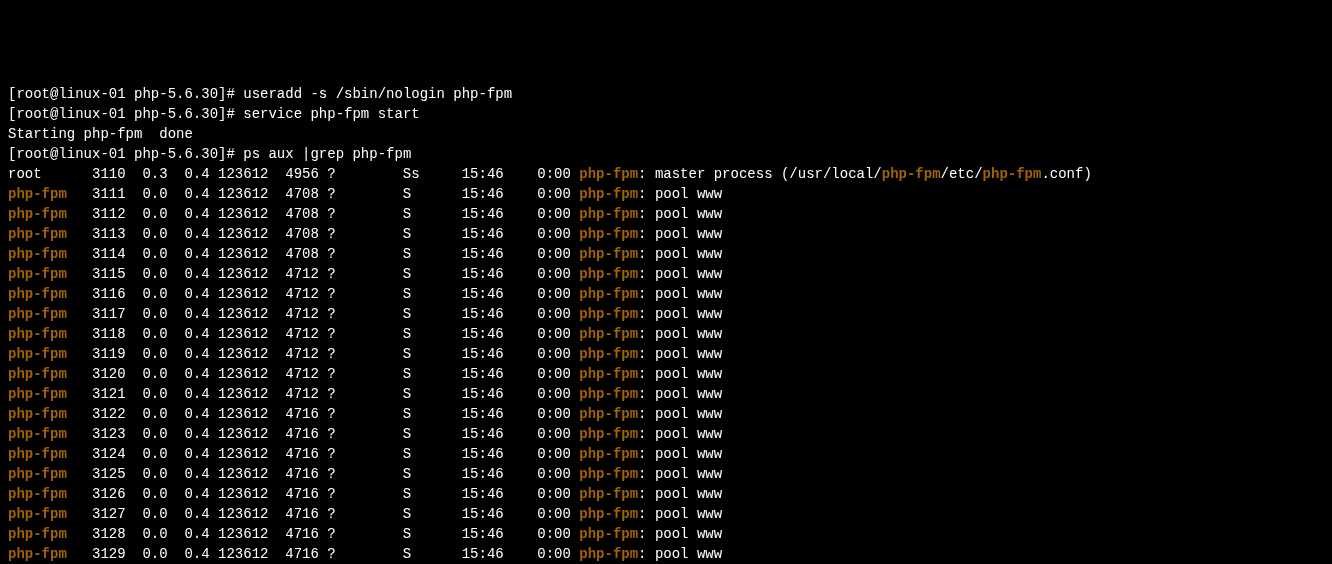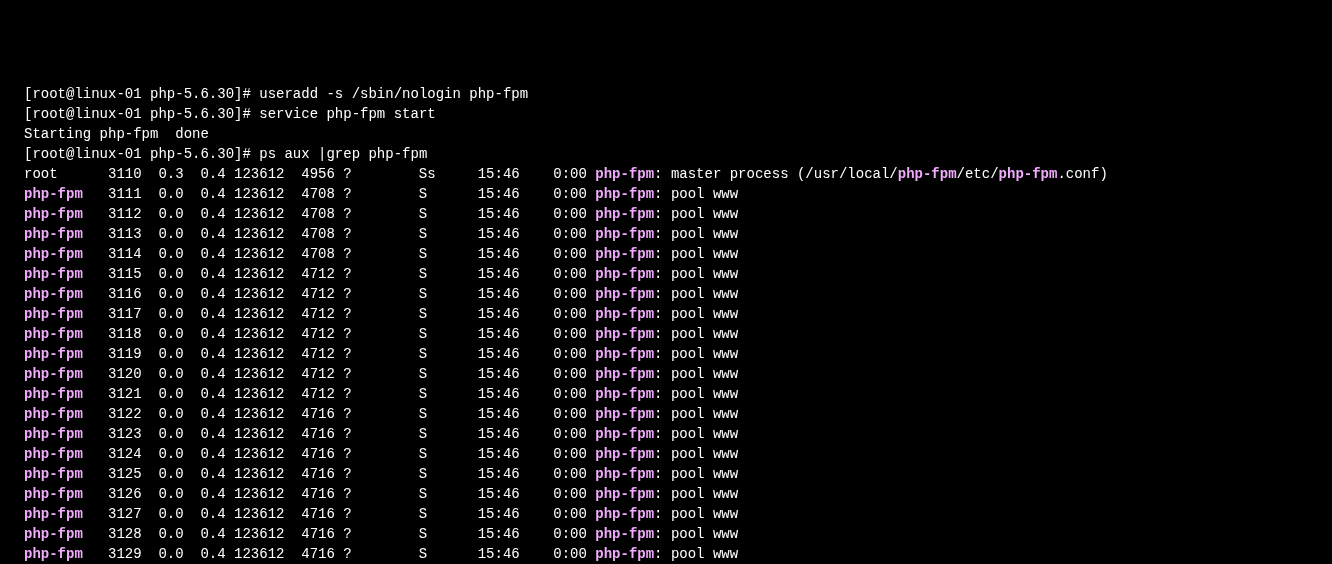--- a/index.html
+++ b/index.html
@@ -5,22 +5,22 @@
     body {
       background: #000;
       color: #fff;
       font-family: "Courier New", monospace;
       font-size: 14px;
       line-height: 20px;
       margin: 0;
       padding: 4px 8px;
       white-space: pre;
     }
-    .hl { color: #f0abfc; font-weight: bold; }
-    .row { display: block; margin-left: 16px; }
+    .hl { color: #a16207; font-weight: bold; }
+    .row { display: block; }
   </style>
 </head>
 <body>
 
 
 
 <div id="terminal"><span class="row"><span>[root@linux-01 php-5.6.30]#</span> <span>useradd -s /sbin/nologin php-fpm</span></span><span class="row"><span>[root@linux-01 php-5.6.30]#</span> <span>service php-fpm start</span></span><span class="row">Starting php-fpm  done</span><span class="row"><span>[root@linux-01 php-5.6.30]#</span> <span>ps aux |grep php-fpm</span></span><span class="row">root      3110  0.3  0.4 123612  4956 ?        Ss     15:46    0:00 <span class="hl">php-fpm</span>: master process (/usr/local/<span class="hl">php-fpm</span>/etc/<span class="hl">php-fpm</span>.conf)</span><span class="row"><span class="hl">php-fpm</span>   3111  0.0  0.4 123612  4708 ?        S      15:46    0:00 <span class="hl">php-fpm</span>: pool www</span><span class="row"><span class="hl">php-fpm</span>   3112  0.0  0.4 123612  4708 ?        S      15:46    0:00 <span class="hl">php-fpm</span>: pool www</span><span class="row"><span class="hl">php-fpm</span>   3113  0.0  0.4 123612  4708 ?        S      15:46    0:00 <span class="hl">php-fpm</span>: pool www</span><span class="row"><span class="hl">php-fpm</span>   3114  0.0  0.4 123612  4708 ?        S      15:46    0:00 <span class="hl">php-fpm</span>: pool www</span><span class="row"><span class="hl">php-fpm</span>   3115  0.0  0.4 123612  4712 ?        S      15:46    0:00 <span class="hl">php-fpm</span>: pool www</span><span class="row"><span class="hl">php-fpm</span>   3116  0.0  0.4 123612  4712 ?        S      15:46    0:00 <span class="hl">php-fpm</span>: pool www</span><span class="row"><span class="hl">php-fpm</span>   3117  0.0  0.4 123612  4712 ?        S      15:46    0:00 <span class="hl">php-fpm</span>: pool www</span><span class="row"><span class="hl">php-fpm</span>   3118  0.0  0.4 123612  4712 ?        S      15:46    0:00 <span class="hl">php-fpm</span>: pool www</span><span class="row"><span class="hl">php-fpm</span>   3119  0.0  0.4 123612  4712 ?        S      15:46    0:00 <span class="hl">php-fpm</span>: pool www</span><span class="row"><span class="hl">php-fpm</span>   3120  0.0  0.4 123612  4712 ?        S      15:46    0:00 <span class="hl">php-fpm</span>: pool www</span><span class="row"><span class="hl">php-fpm</span>   3121  0.0  0.4 123612  4712 ?        S      15:46    0:00 <span class="hl">php-fpm</span>: pool www</span><span class="row"><span class="hl">php-fpm</span>   3122  0.0  0.4 123612  4716 ?        S      15:46    0:00 <span class="hl">php-fpm</span>: pool www</span><span class="row"><span class="hl">php-fpm</span>   3123  0.0  0.4 123612  4716 ?        S      15:46    0:00 <span class="hl">php-fpm</span>: pool www</span><span class="row"><span class="hl">php-fpm</span>   3124  0.0  0.4 123612  4716 ?        S      15:46    0:00 <span class="hl">php-fpm</span>: pool www</span><span class="row"><span class="hl">php-fpm</span>   3125  0.0  0.4 123612  4716 ?        S      15:46    0:00 <span class="hl">php-fpm</span>: pool www</span><span class="row"><span class="hl">php-fpm</span>   3126  0.0  0.4 123612  4716 ?        S      15:46    0:00 <span class="hl">php-fpm</span>: pool www</span><span class="row"><span class="hl">php-fpm</span>   3127  0.0  0.4 123612  4716 ?        S      15:46    0:00 <span class="hl">php-fpm</span>: pool www</span><span class="row"><span class="hl">php-fpm</span>   3128  0.0  0.4 123612  4716 ?        S      15:46    0:00 <span class="hl">php-fpm</span>: pool www</span><span class="row"><span class="hl">php-fpm</span>   3129  0.0  0.4 123612  4716 ?        S      15:46    0:00 <span class="hl">php-fpm</span>: pool www</span></div>
 
 
 

